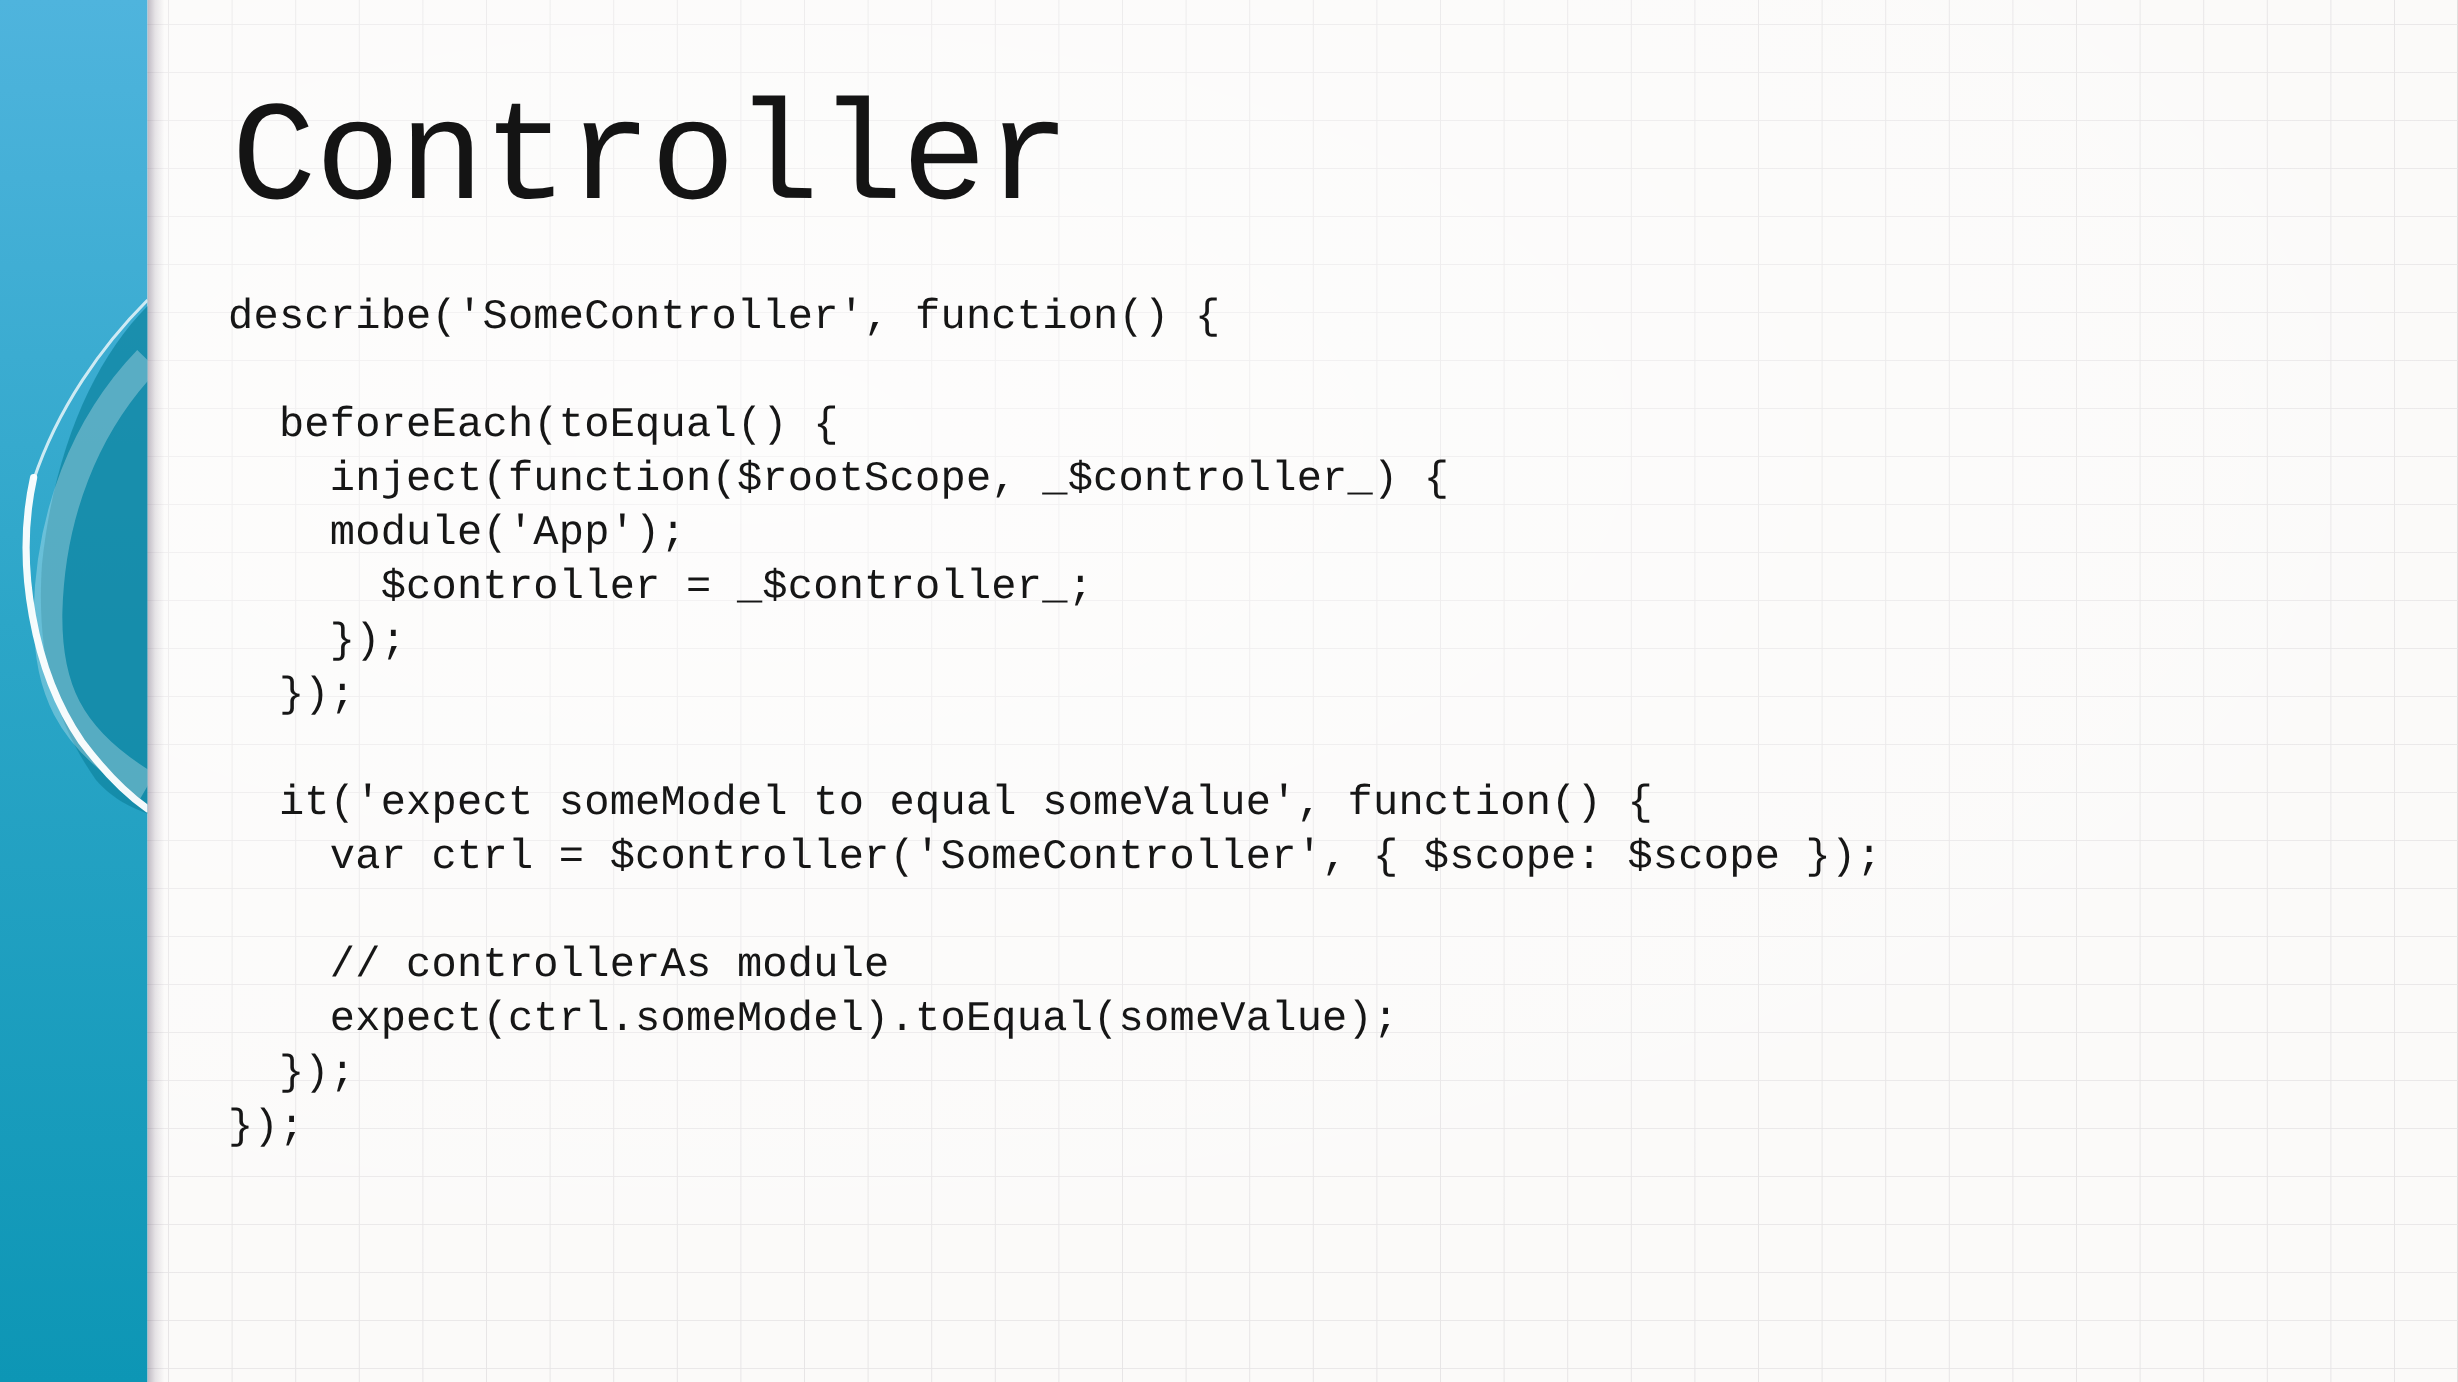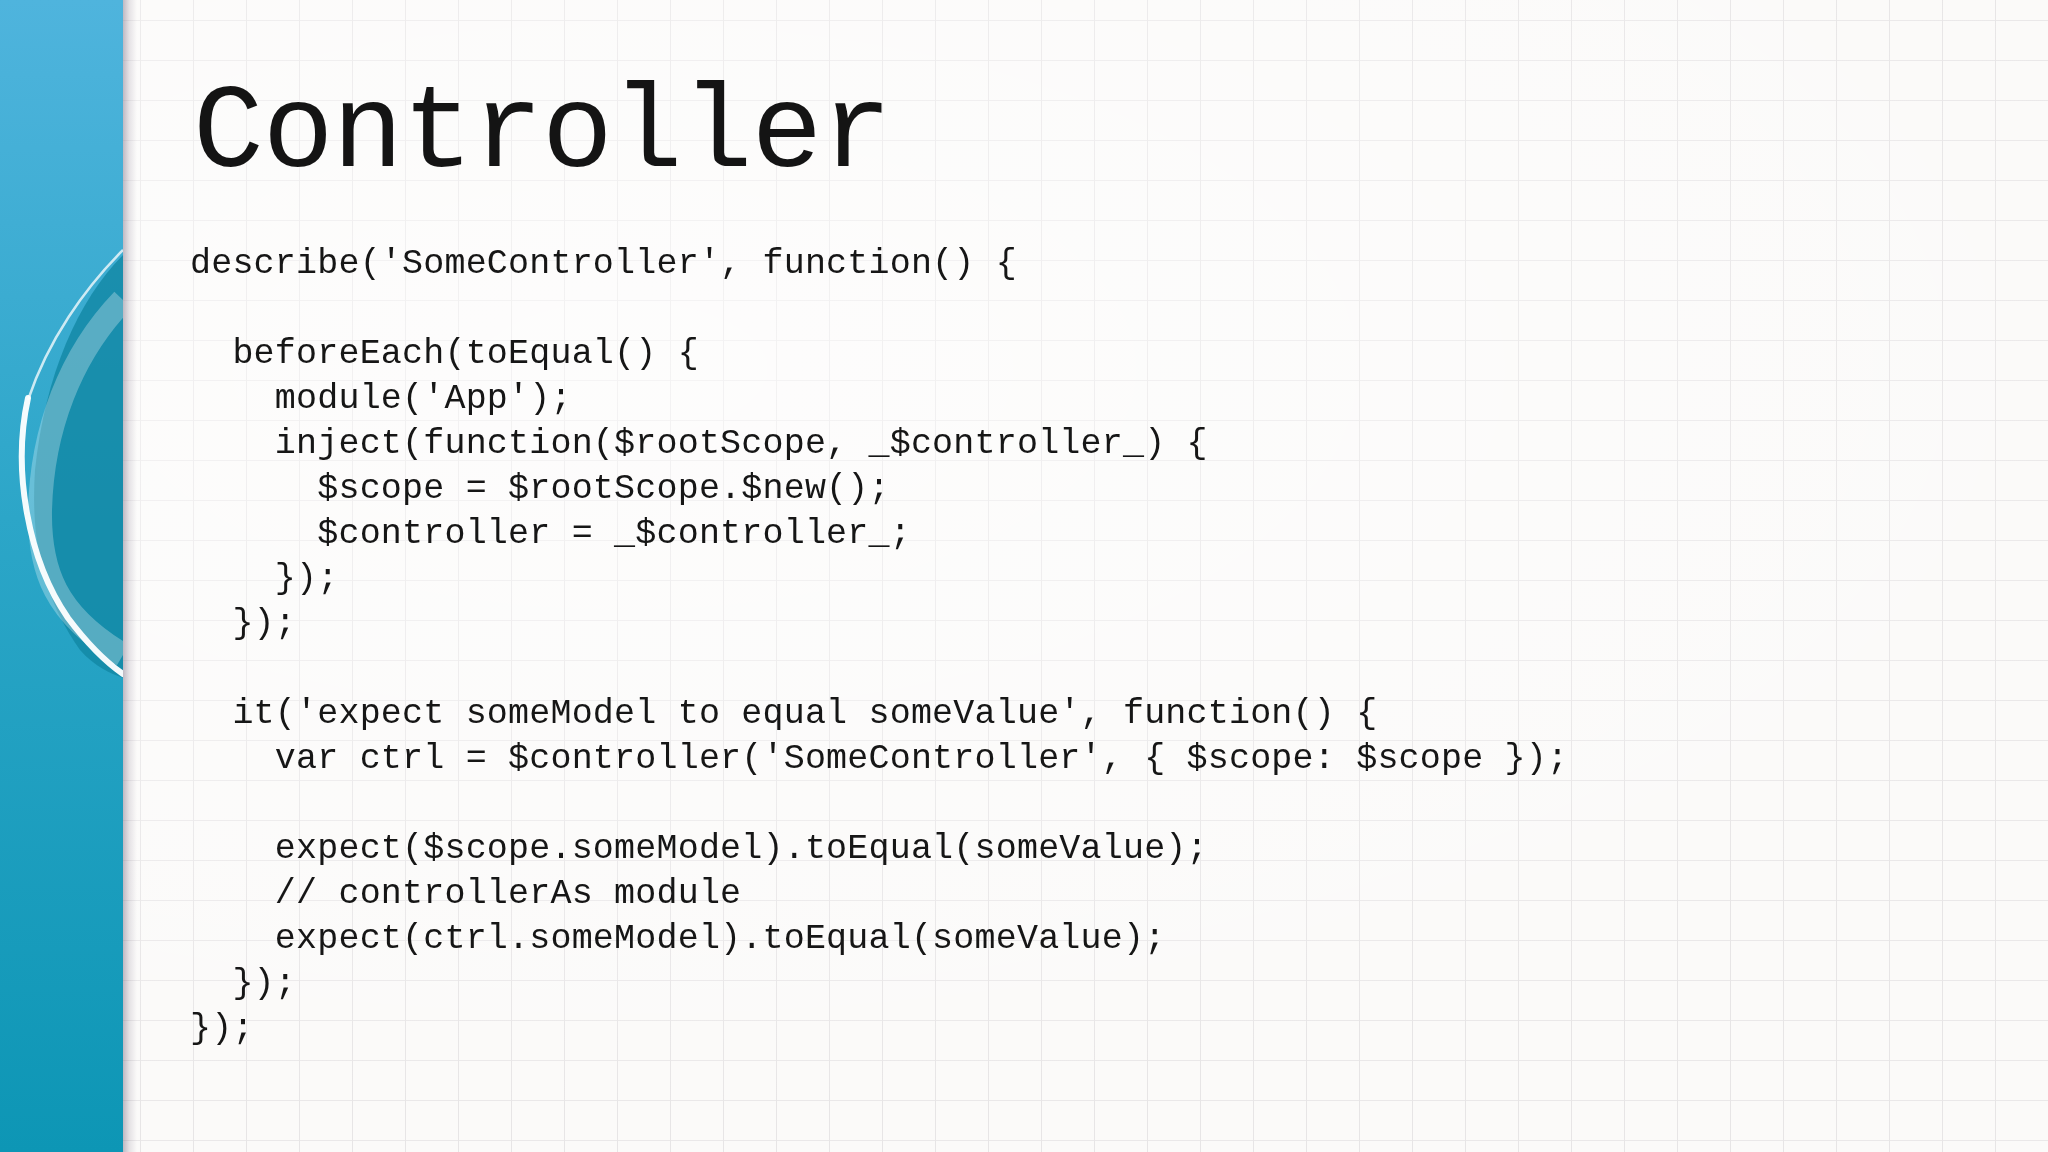--- a/index.html
+++ b/index.html
@@ -86,30 +86,28 @@
     </svg>
   </aside>
   <div class="sidebar-shadow"></div>
 
   <h1 class="title">Controller</h1>
 
   <div class="code">
     <div class="code-line">describe('SomeController', function() {</div>
     <div class="code-line"></div>
     <div class="code-line">  beforeEach(toEqual() {</div>
+    <div class="code-line">    inject(function($rootScope, _$controller_) {</div>
     <div class="code-line">    module('App');</div>
-    <div class="code-line">    inject(function($rootScope, _$controller_) {</div>
-    <div class="code-line">      $scope = $rootScope.$new();</div>
     <div class="code-line">      $controller = _$controller_;</div>
     <div class="code-line">    });</div>
     <div class="code-line">  });</div>
     <div class="code-line"></div>
     <div class="code-line">  it('expect someModel to equal someValue', function() {</div>
     <div class="code-line">    var ctrl = $controller('SomeController', { $scope: $scope });</div>
     <div class="code-line"></div>
-    <div class="code-line">    expect($scope.someModel).toEqual(someValue);</div>
     <div class="code-line">    // controllerAs module</div>
     <div class="code-line">    expect(ctrl.someModel).toEqual(someValue);</div>
     <div class="code-line">  });</div>
     <div class="code-line">});</div>
   </div>
 
 </div>
 
 </body></html>

